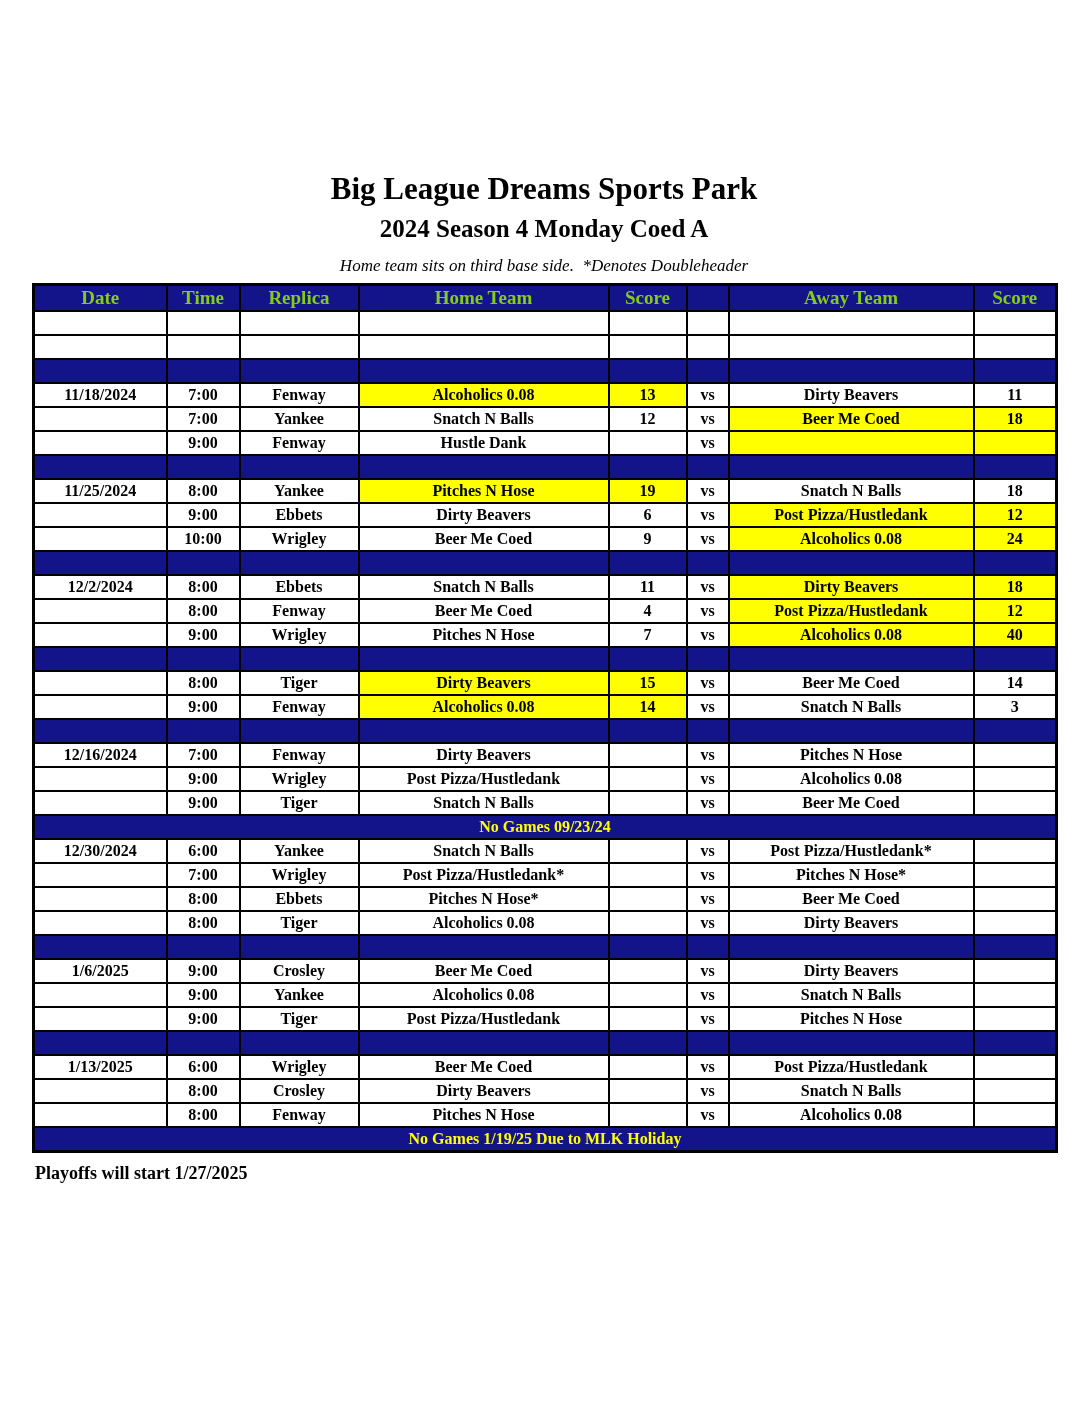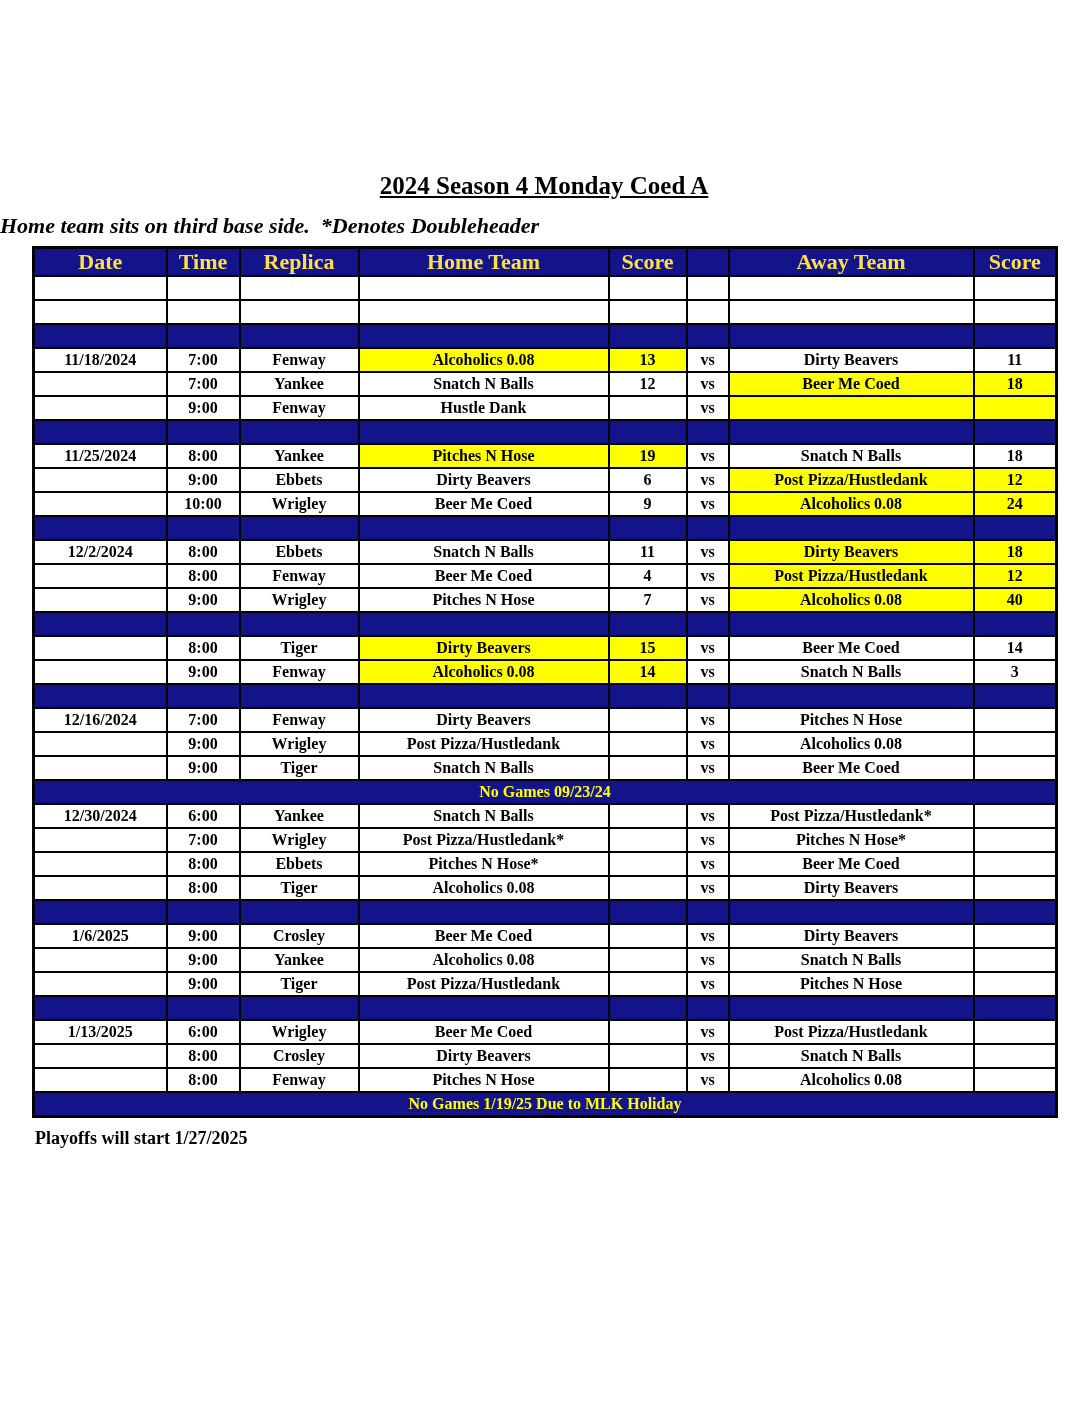--- a/index.html
+++ b/index.html
@@ -20,26 +20,26 @@
   .title {
     text-align: center;
     font-size: 31px;
     font-weight: bold;
     line-height: 1.1;
   }
   .subtitle {
     text-align: center;
     font-size: 25px;
     font-weight: bold;
-    text-decoration: underline;
+    margin-top: 9px;
   }
   .note {
-    text-align: left;
-    font-size: 22px;
-    font-weight: bold;
+    text-align: center;
+    font-size: 17px;
+    font-weight: normal;
     font-style: italic;
     margin-top: 13px;
     margin-bottom: 7px;
     white-space: pre-wrap;
   }
   table.schedule {
     border-collapse: collapse;
     table-layout: fixed;
     margin-left: 32px;
     width: 1023px;
@@ -51,22 +51,22 @@
     padding: 0 2px;
     text-align: center;
     vertical-align: middle;
     font-weight: bold;
     font-size: 16px;
     overflow: hidden;
     white-space: nowrap;
   }
   table.schedule th {
     background: var(--navy);
-    color: #fde047;
-    font-size: 22px;
+    color: #84cc16;
+    font-size: 19px;
     height: 24px;
   }
   td.navy {
     background: var(--navy);
   }
   td.notice {
     color: var(--yellow);
     font-size: 18px;
   }
   td.win {
@@ -79,20 +79,21 @@
     margin-top: 10px;
     margin-left: 35px;
     font-size: 18px;
     font-weight: bold;
   }
 </style>
 </head>
 <body>
 
 <div class="page">
+  <div class="title">Big League Dreams Sports Park</div>
   <div class="subtitle">2024 Season 4 Monday Coed A</div>
   <div class="note">Home team sits on third base side.  *Denotes Doubleheader</div>
 
   <table class="schedule">
     <colgroup>
       <col style="width:133px">
       <col style="width:73px">
       <col style="width:119px">
       <col style="width:250px">
       <col style="width:78px">

